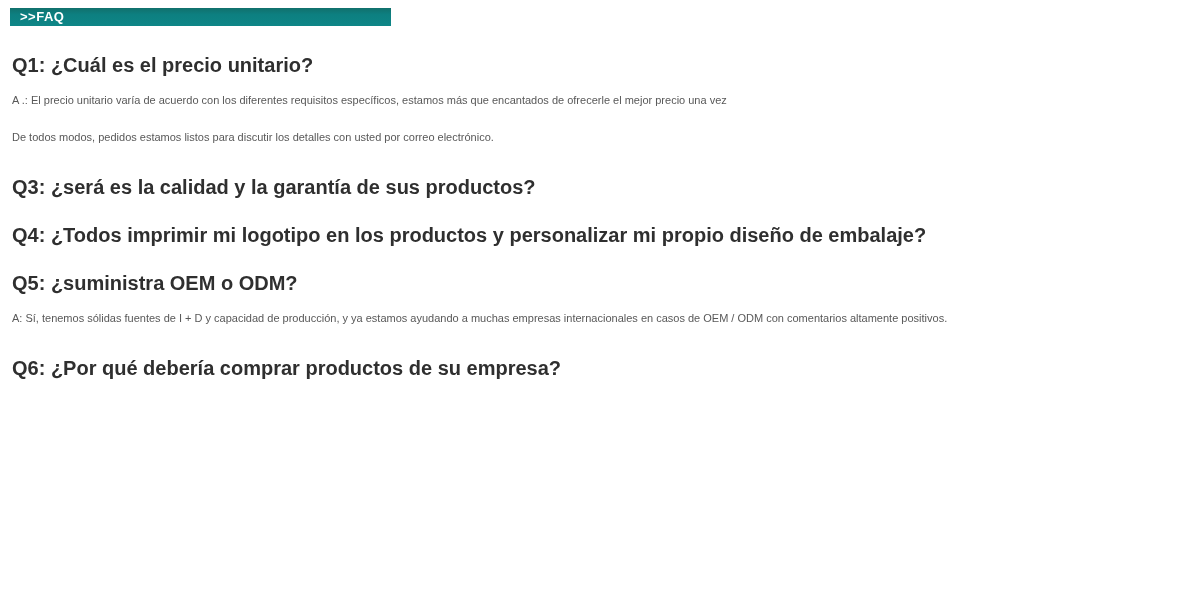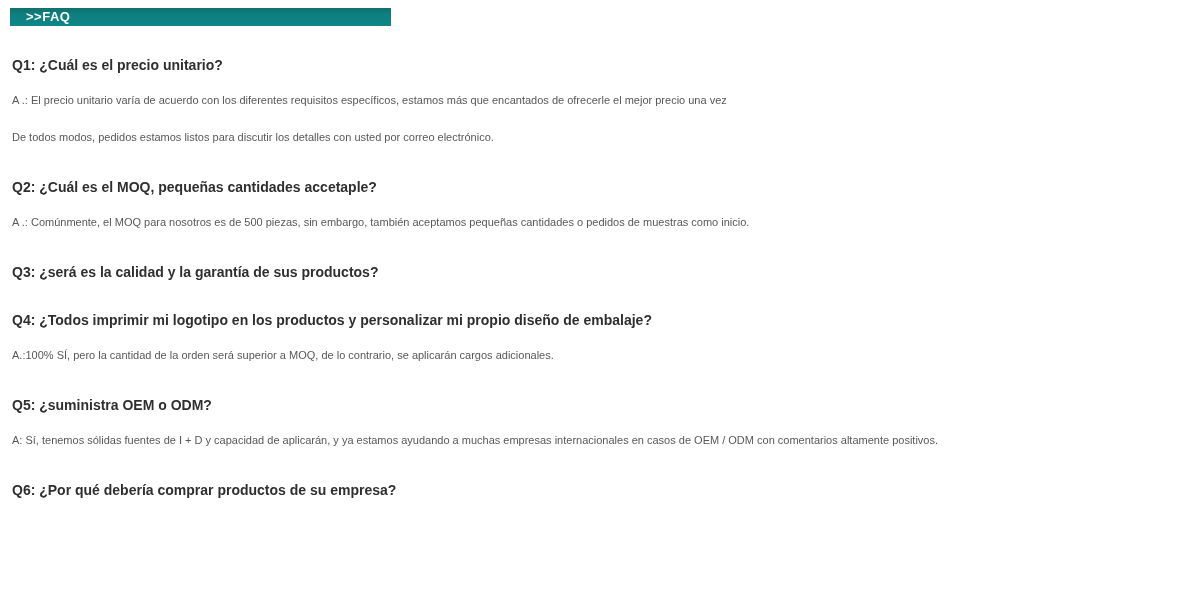--- a/index.html
+++ b/index.html
@@ -18,29 +18,29 @@
   .faq-bar {
     margin: 8px 0 0 10px;
     width: 381px;
     height: 18px;
     background: linear-gradient(180deg, #11706c 0%, #0d7f80 35%, #0e8687 100%);
     color: #ffffff;
     font-size: 13px;
     font-weight: bold;
     letter-spacing: 0.5px;
     line-height: 18px;
-    padding-left: 16px;
+    padding-left: 10px;
     box-sizing: border-box;
   }
   .faq-content {
     padding: 0 0 0 12px;
   }
   .faq-item { margin: 0; }
   .faq-question {
-    font-size: 14px;
+    font-size: 20px;
     font-weight: bold;
     color: #2f2f2f;
     margin: 31px 0 0 0;
     line-height: 17px;
   }
   .faq-answer {
     font-size: 11px;
     color: #585858;
     margin: 15px 0 0 0;
     line-height: 22px;
@@ -53,36 +53,31 @@
 <div class="page">
   <div class="faq-bar">&gt;&gt;FAQ</div>
 
   <div class="faq-content">
   <div class="faq-item">
     <div class="faq-question">Q1: ¿Cuál es el precio unitario?</div>
   <p class="faq-answer">A .: El precio unitario varía de acuerdo con los diferentes requisitos específicos, estamos más que encantados de ofrecerle el mejor precio una vez</p>
         <p class="faq-answer">De todos modos, pedidos estamos listos para discutir los detalles con usted por correo electrónico.</p>
       </div>
 
-  <div class="faq-item">
-    <div class="faq-question">Q2: ¿Cuál es el MOQ, pequeñas cantidades accetaple?</div>
-  <p class="faq-answer">A .: Comúnmente, el MOQ para nosotros es de 500 piezas, sin embargo, también aceptamos pequeñas cantidades o pedidos de muestras como inicio.</p>
-      </div>
 
   <div class="faq-item">
     <div class="faq-question">Q3: ¿será es la calidad y la garantía de sus productos?</div>
       </div>
 
   <div class="faq-item">
     <div class="faq-question">Q4: ¿Todos imprimir mi logotipo en los productos y personalizar mi propio diseño de embalaje?</div>
-  <p class="faq-answer">A.:100% SÍ, pero la cantidad de la orden será superior a MOQ, de lo contrario, se aplicarán cargos adicionales.</p>
       </div>
 
   <div class="faq-item">
     <div class="faq-question">Q5: ¿suministra OEM o ODM?</div>
-  <p class="faq-answer">A: Sí, tenemos sólidas fuentes de I + D y capacidad de aplicarán, y ya estamos ayudando a muchas empresas internacionales en casos de OEM / ODM con comentarios altamente positivos.</p>
+  <p class="faq-answer">A: Sí, tenemos sólidas fuentes de I + D y capacidad de producción, y ya estamos ayudando a muchas empresas internacionales en casos de OEM / ODM con comentarios altamente positivos.</p>
       </div>
 
   <div class="faq-item">
     <div class="faq-question">Q6: ¿Por qué debería comprar productos de su empresa?</div>
   </div>
 </div>
 </div>
 
 </body></html>

